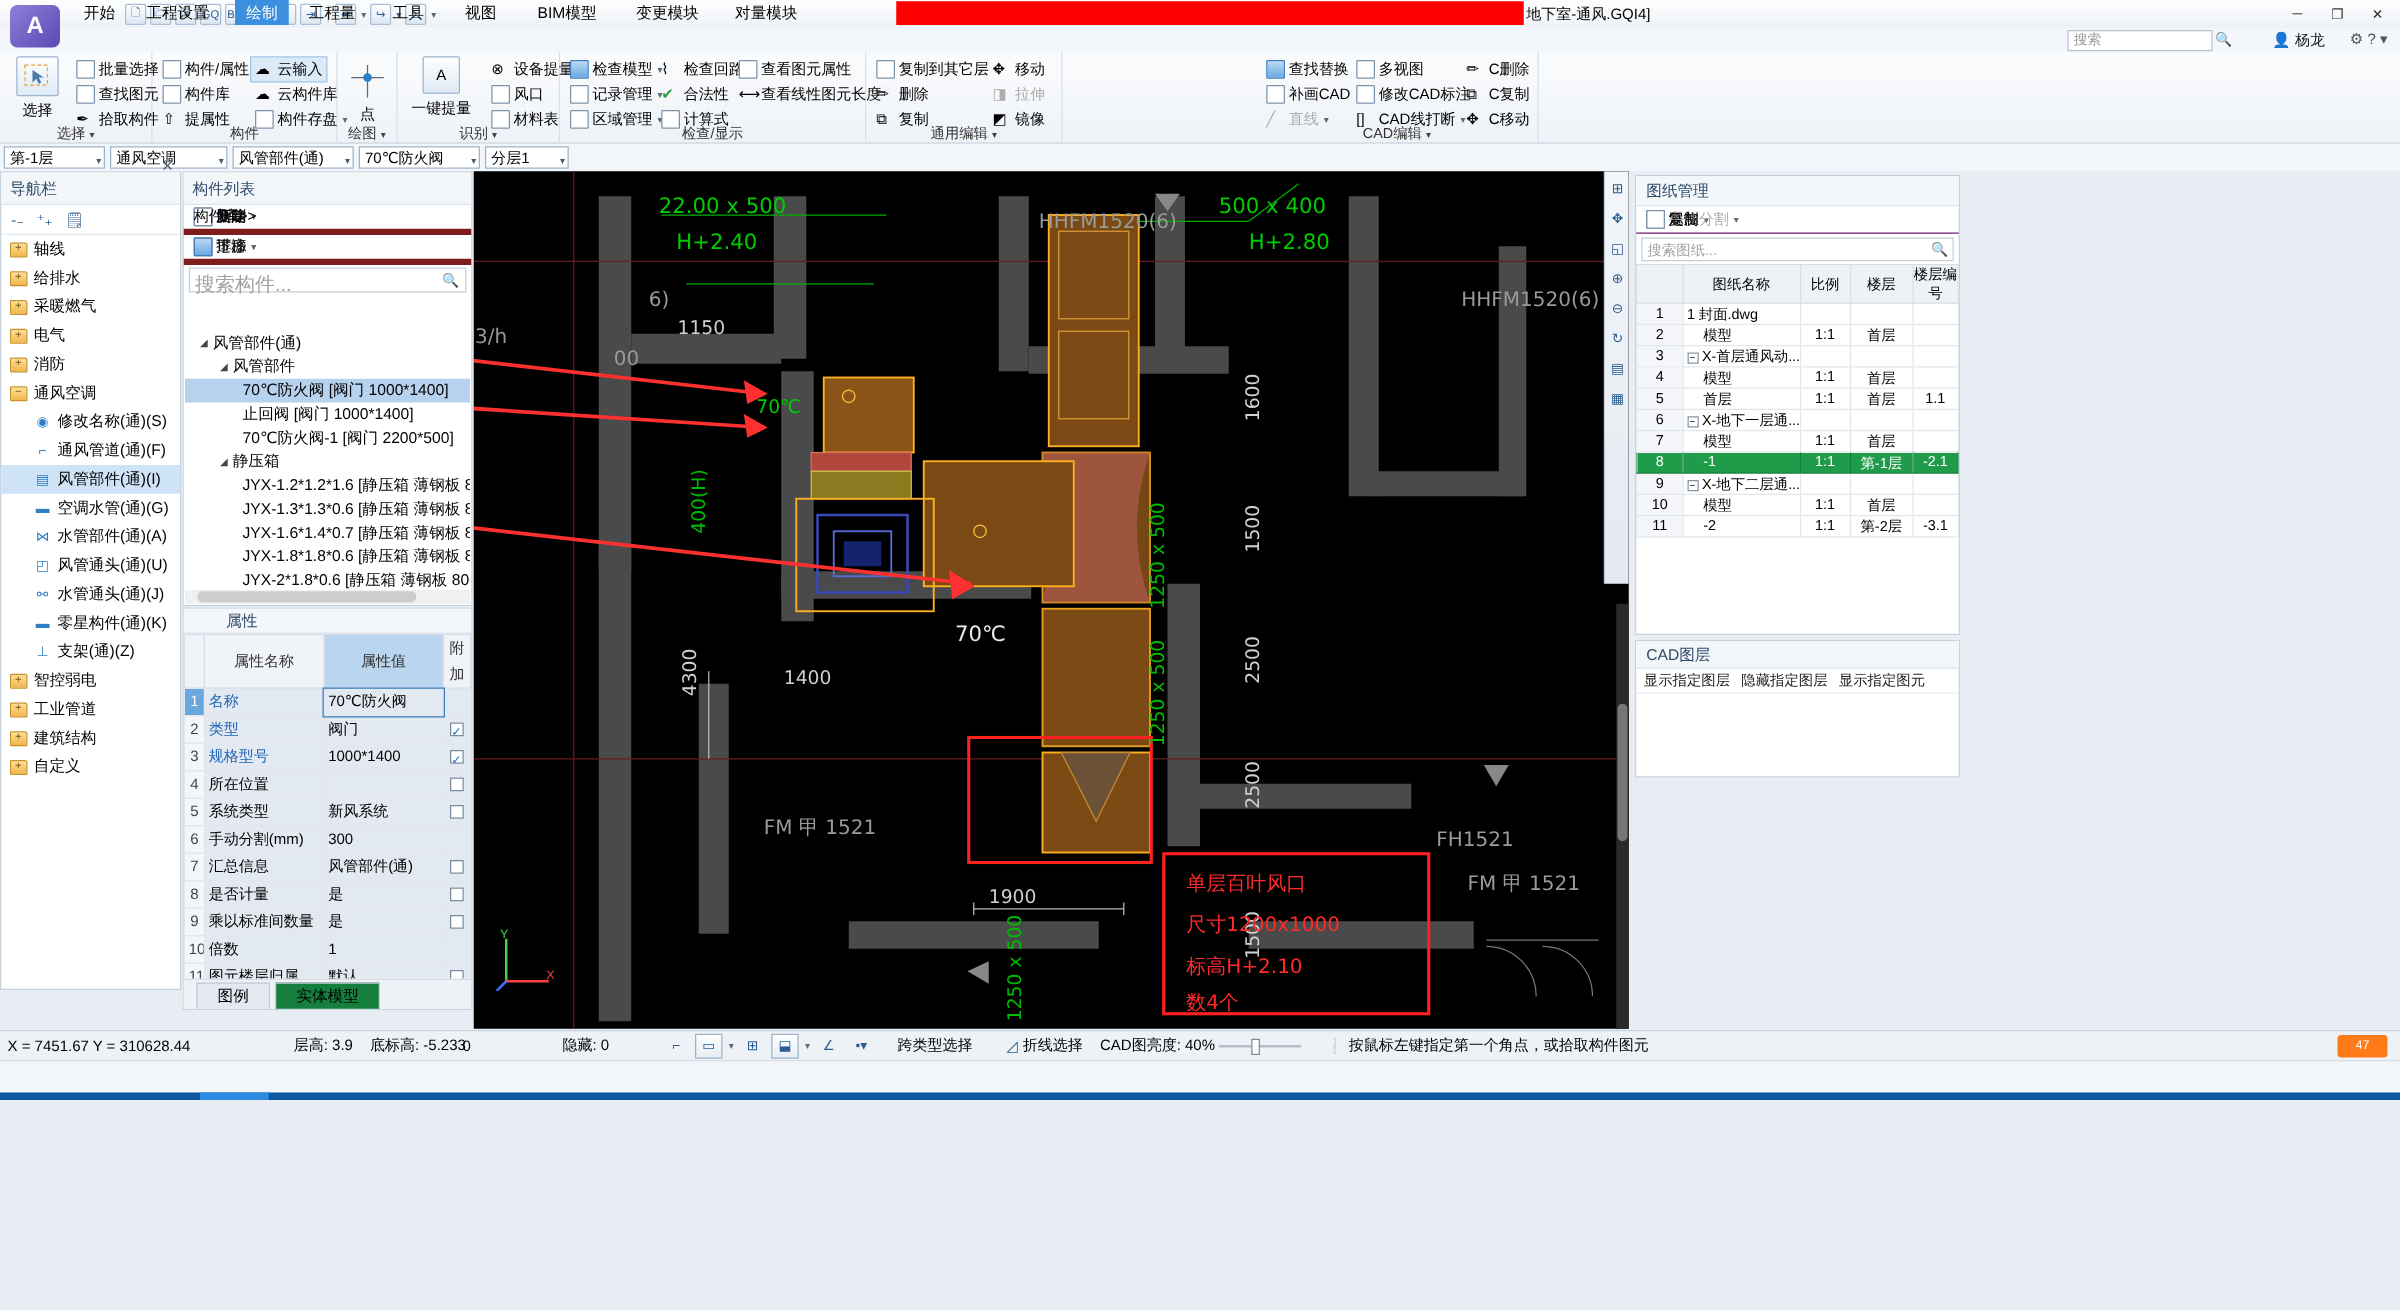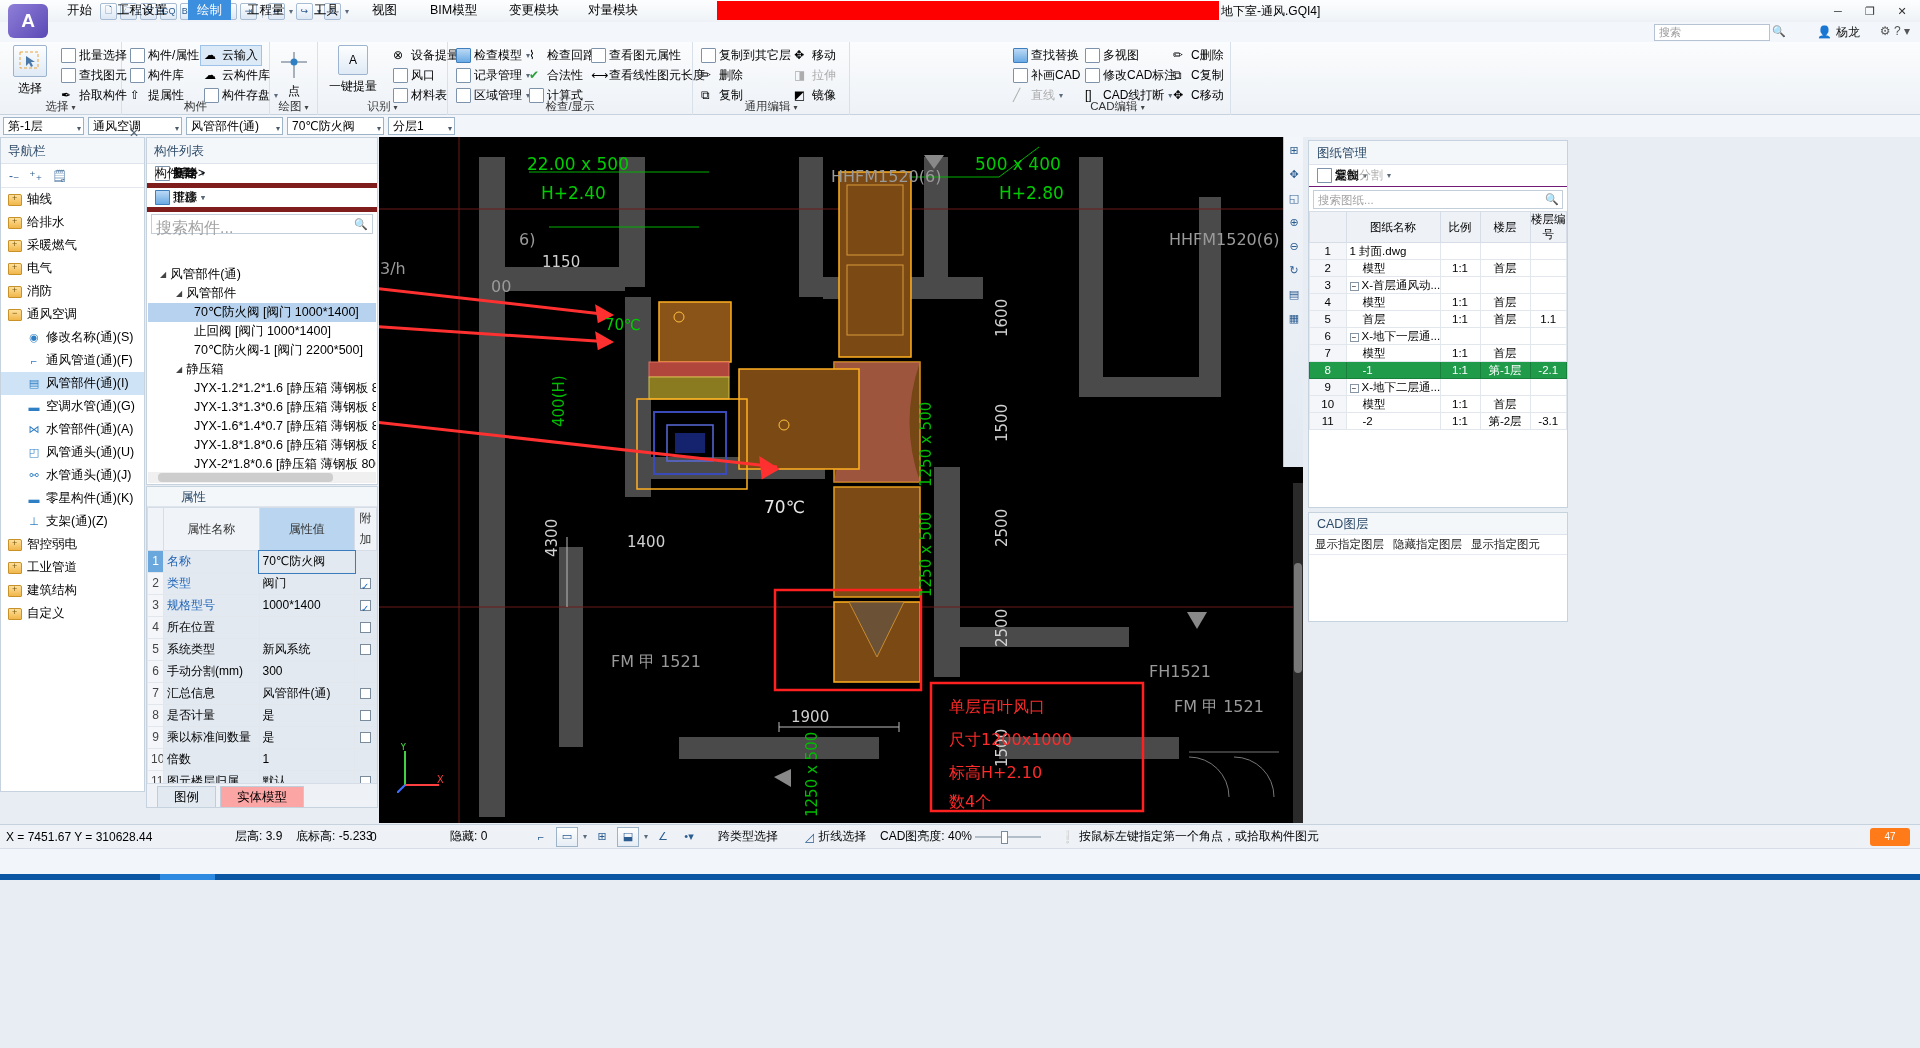--- a/index.html
+++ b/index.html
@@ -115,21 +115,21 @@
   td.nm.blue { color:#1f63b5; }
   td.vl { width:88px; }
   tr.sel td.vl { outline:1px solid #3a7cbe; }
   td.ck { width:22px; text-align:center; }
   .cbx { display:inline-block; width:11px; height:11px; border:1px solid #7a8b9c; background:#fff; position:relative; vertical-align:middle; }
   .cbx.on:after { content:"✓"; position:absolute; left:0px; top:-3px; font-size:10px; color:#1868c8; }
   #ptabs { position:absolute; left:0; bottom:0; width:100%; height:24px;
      background:#eef2f7; border-top:1px solid #d6dde6; display:flex; align-items:flex-end; padding-left:10px; gap:4px; }
   .ptab { height:21px; line-height:21px; padding:0 16px; font-size:12.5px;
      border:1px solid #c0ccd9; border-bottom:none; background:#e2e9f1; }
-  .ptab.on { background:#fca5a5;text-align:center; }
+  .ptab.on { background:#15803d;text-align:center; }
 
   
   #canvas { position:absolute; left:379px; top:137px; width:924px; height:686px; background:#000; overflow:hidden; }
   #cvtools { position:absolute; right:0; top:0; width:20px; height:330px;
      background:linear-gradient(#f3f6fa,#e2e9f1); border-left:1px solid #b9c5d2; }
   .cvt { width:18px; height:22px; margin:2px 1px; display:flex; align-items:center; justify-content:center;
      font-size:11px; color:#2c5d90; }
   #axis { position:absolute; left:18px; bottom:30px; width:50px; height:50px; }
 
   

